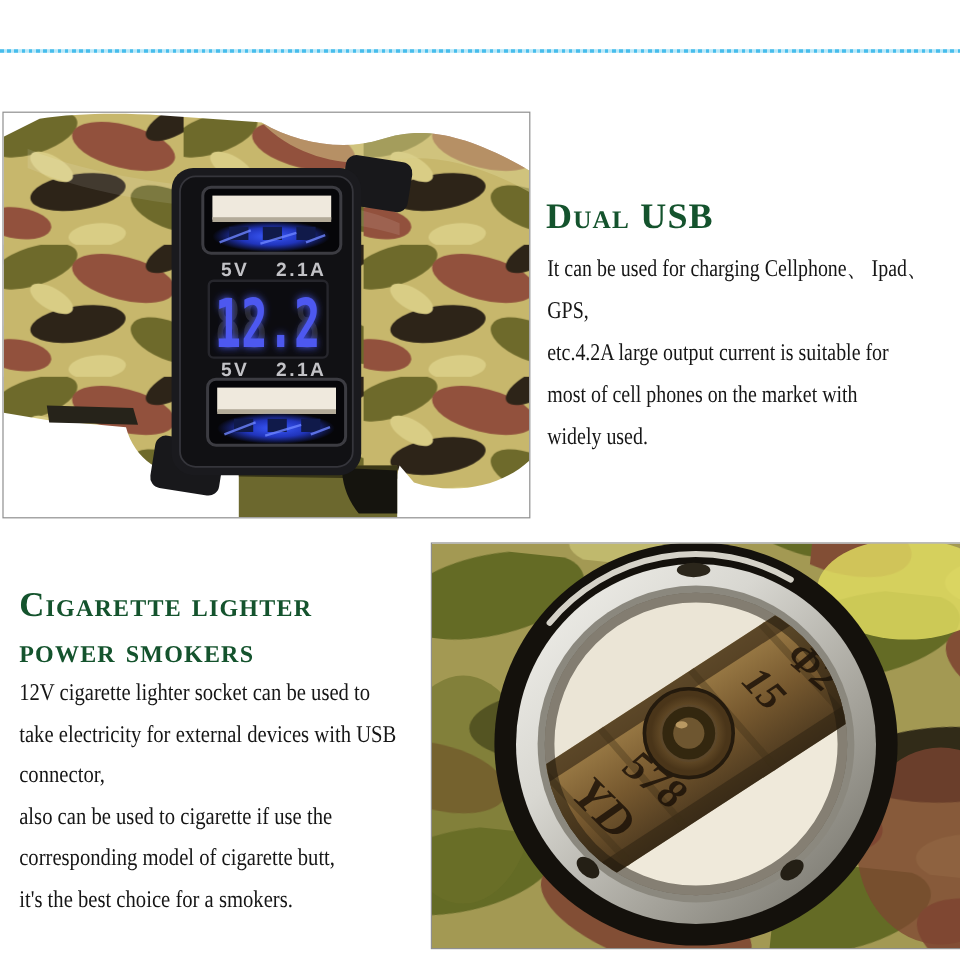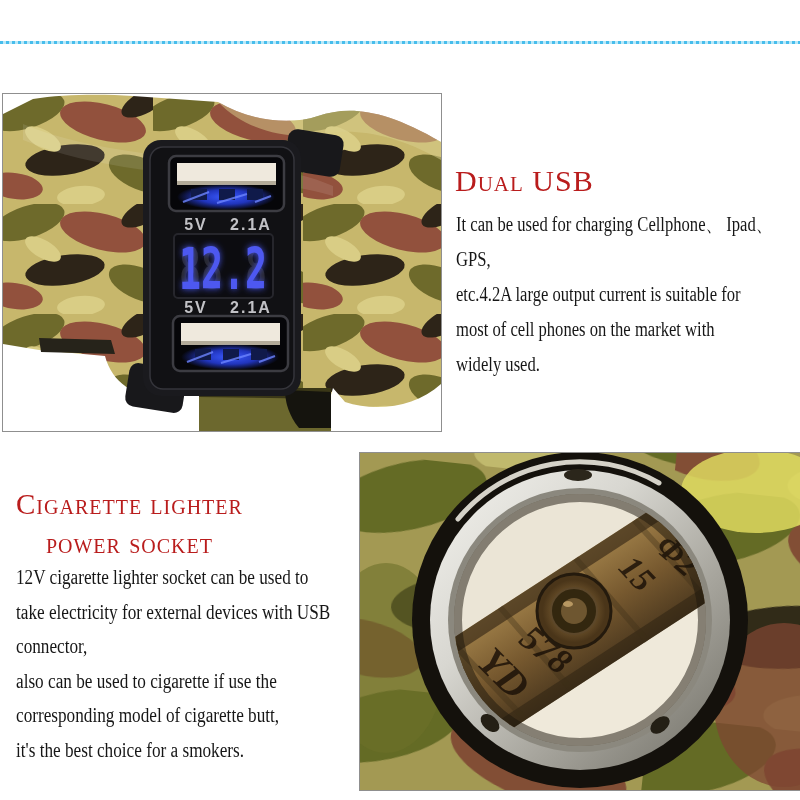--- a/index.html
+++ b/index.html
@@ -17,25 +17,25 @@
   }
 
   
   .photo{position:absolute;border:1px solid #8f8f8f;background:#fff;overflow:hidden;margin:0;}
   .photo svg{display:block;width:100%;height:100%;}
   .photo-top{left:2px;top:93px;width:438px;height:337px;}
   .photo-bottom{left:359px;top:452px;width:440px;height:337px;}
 
   
   .blue-heading{
-    position:absolute;color:#b91c1c;font-weight:normal;
+    position:absolute;color:#14532d;font-weight:bold;
     font-variant:small-caps;letter-spacing:1px;white-space:nowrap;
   }
   .usb-heading{left:455px;top:140px;font-size:30px;line-height:32px;}
-  .cig-heading{left:16px;top:461px;font-size:29px;line-height:39px;text-align:center;}
+  .cig-heading{left:16px;top:461px;font-size:29px;line-height:39px;}
 
   
   .bodylines{position:absolute;color:#161616;font-size:20px;}
   .bodylines .ln{display:block;white-space:nowrap;}
   .usb-lines{left:456px;top:187px;line-height:35px;transform:scaleX(0.83);transform-origin:0 0;}
   .cig-lines{left:16px;top:540px;line-height:34.5px;transform:scaleX(0.86);transform-origin:0 0;}
 
   
   .lbl{font-family:"Liberation Sans", sans-serif;font-weight:bold;font-size:16px;fill:#c2c2c6;letter-spacing:2px;}
   .seg{font-family:"DejaVu Sans Mono", monospace;font-weight:bold;font-size:46px;}
@@ -135,21 +135,21 @@
       <span class="ln">GPS,</span>
       <span class="ln">etc.4.2A large output current is suitable for</span>
       <span class="ln">most of cell phones on the market with</span>
       <span class="ln">widely used.</span>
     </p>
   </section>
 
   <section>
     <h2 class="blue-heading cig-heading">
       <span style="display:block">Cigarette lighter</span>
-      <span style="display:block">power socket</span>
+      <span style="display:block">power smokers</span>
     </h2>
     <p class="bodylines cig-lines">
       <span class="ln">12V cigarette lighter socket can be used to</span>
       <span class="ln">take electricity for external devices with USB</span>
       <span class="ln">connector,</span>
       <span class="ln">also can be used to cigarette if use the</span>
       <span class="ln">corresponding model of cigarette butt,</span>
       <span class="ln">it's the best choice for a smokers.</span>
     </p>
   </section>

